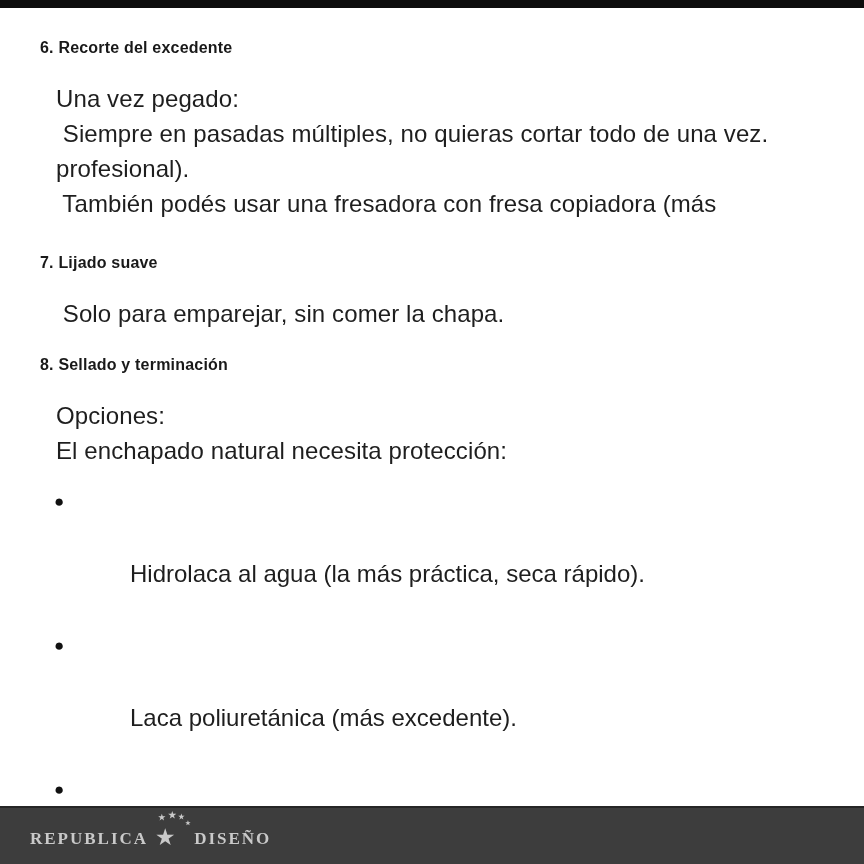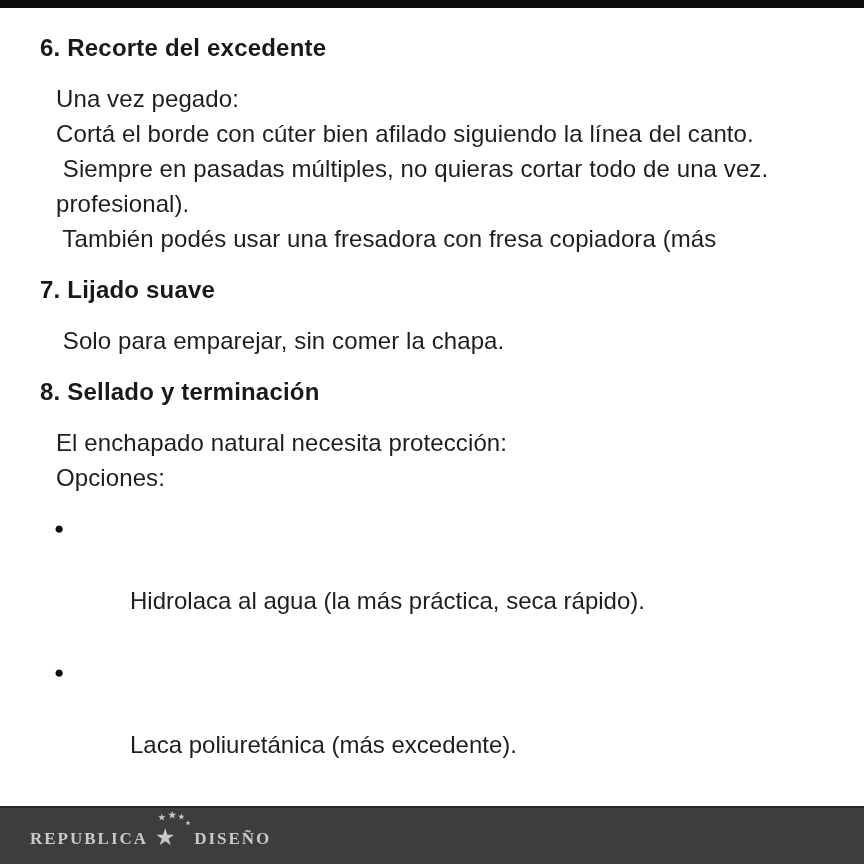--- a/index.html
+++ b/index.html
@@ -17,28 +17,28 @@
     background: #0d0d0d;
   }
   .content {
     position: absolute; top: 8px; left: 0;
     width: 864px;
     padding: 22px 38px 0 40px;
     font-size: 24px;
     line-height: 35px;
   }
   h2.heading {
-    font-size: 24px;
+    font-size: 16px;
     font-weight: bold;
     line-height: 35px;
     color: #191919;
     letter-spacing: 0.2px;
   }
   .heading-6 { margin-bottom: 14px; }
-  .heading-7 { margin-top: 16px; margin-bottom: 0; }
+  .heading-7 { margin-top: 24px; margin-bottom: 0; }
   .heading-8 { margin-top: 16px; margin-bottom: 14px; }
   .para { margin: 16px; }
   .line { display: block; white-space: pre; letter-spacing: 0.1px; }
   ul.bullets { list-style: none; margin: 0; padding: 0; }
   ul.bullets li {
     position: relative;
     line-height: 36px;
     padding-left: 50px;
     white-space: pre;
   }
@@ -84,35 +84,34 @@
 </head>
 <body>
 
 <div class="topbar"></div>
 
 <main class="content">
 
   <h2 class="heading heading-6">6. Recorte del excedente</h2>
   <p class="para">
     <span class="line">Una vez pegado:</span>
-    <span class="line">Cortá el borde con cúter bien afilado siguiendo la línea del canto.</span>
     <span class="line"> Siempre en pasadas múltiples, no quieras cortar todo de una vez.</span>
     <span class="line">profesional).</span>
     <span class="line"> También podés usar una fresadora con fresa copiadora (más</span>
   </p>
 
   <h2 class="heading heading-7">7. Lijado suave</h2>
   <p class="para">
     <span class="line"> Solo para emparejar, sin comer la chapa.</span>
   </p>
 
   <h2 class="heading heading-8">8. Sellado y terminación</h2>
   <p class="para">
+    <span class="line">Opciones:</span>
     <span class="line">El enchapado natural necesita protección:</span>
-    <span class="line">Opciones:</span>
   </p>
 
   <ul class="bullets">
     <li>
       <span class="dot">●</span>
       <span>Hidrolaca al agua (la más práctica, seca rápido).</span>
     </li>
     <li>
       <span class="dot">●</span>
       <span>Laca poliuretánica (más excedente).</span>

